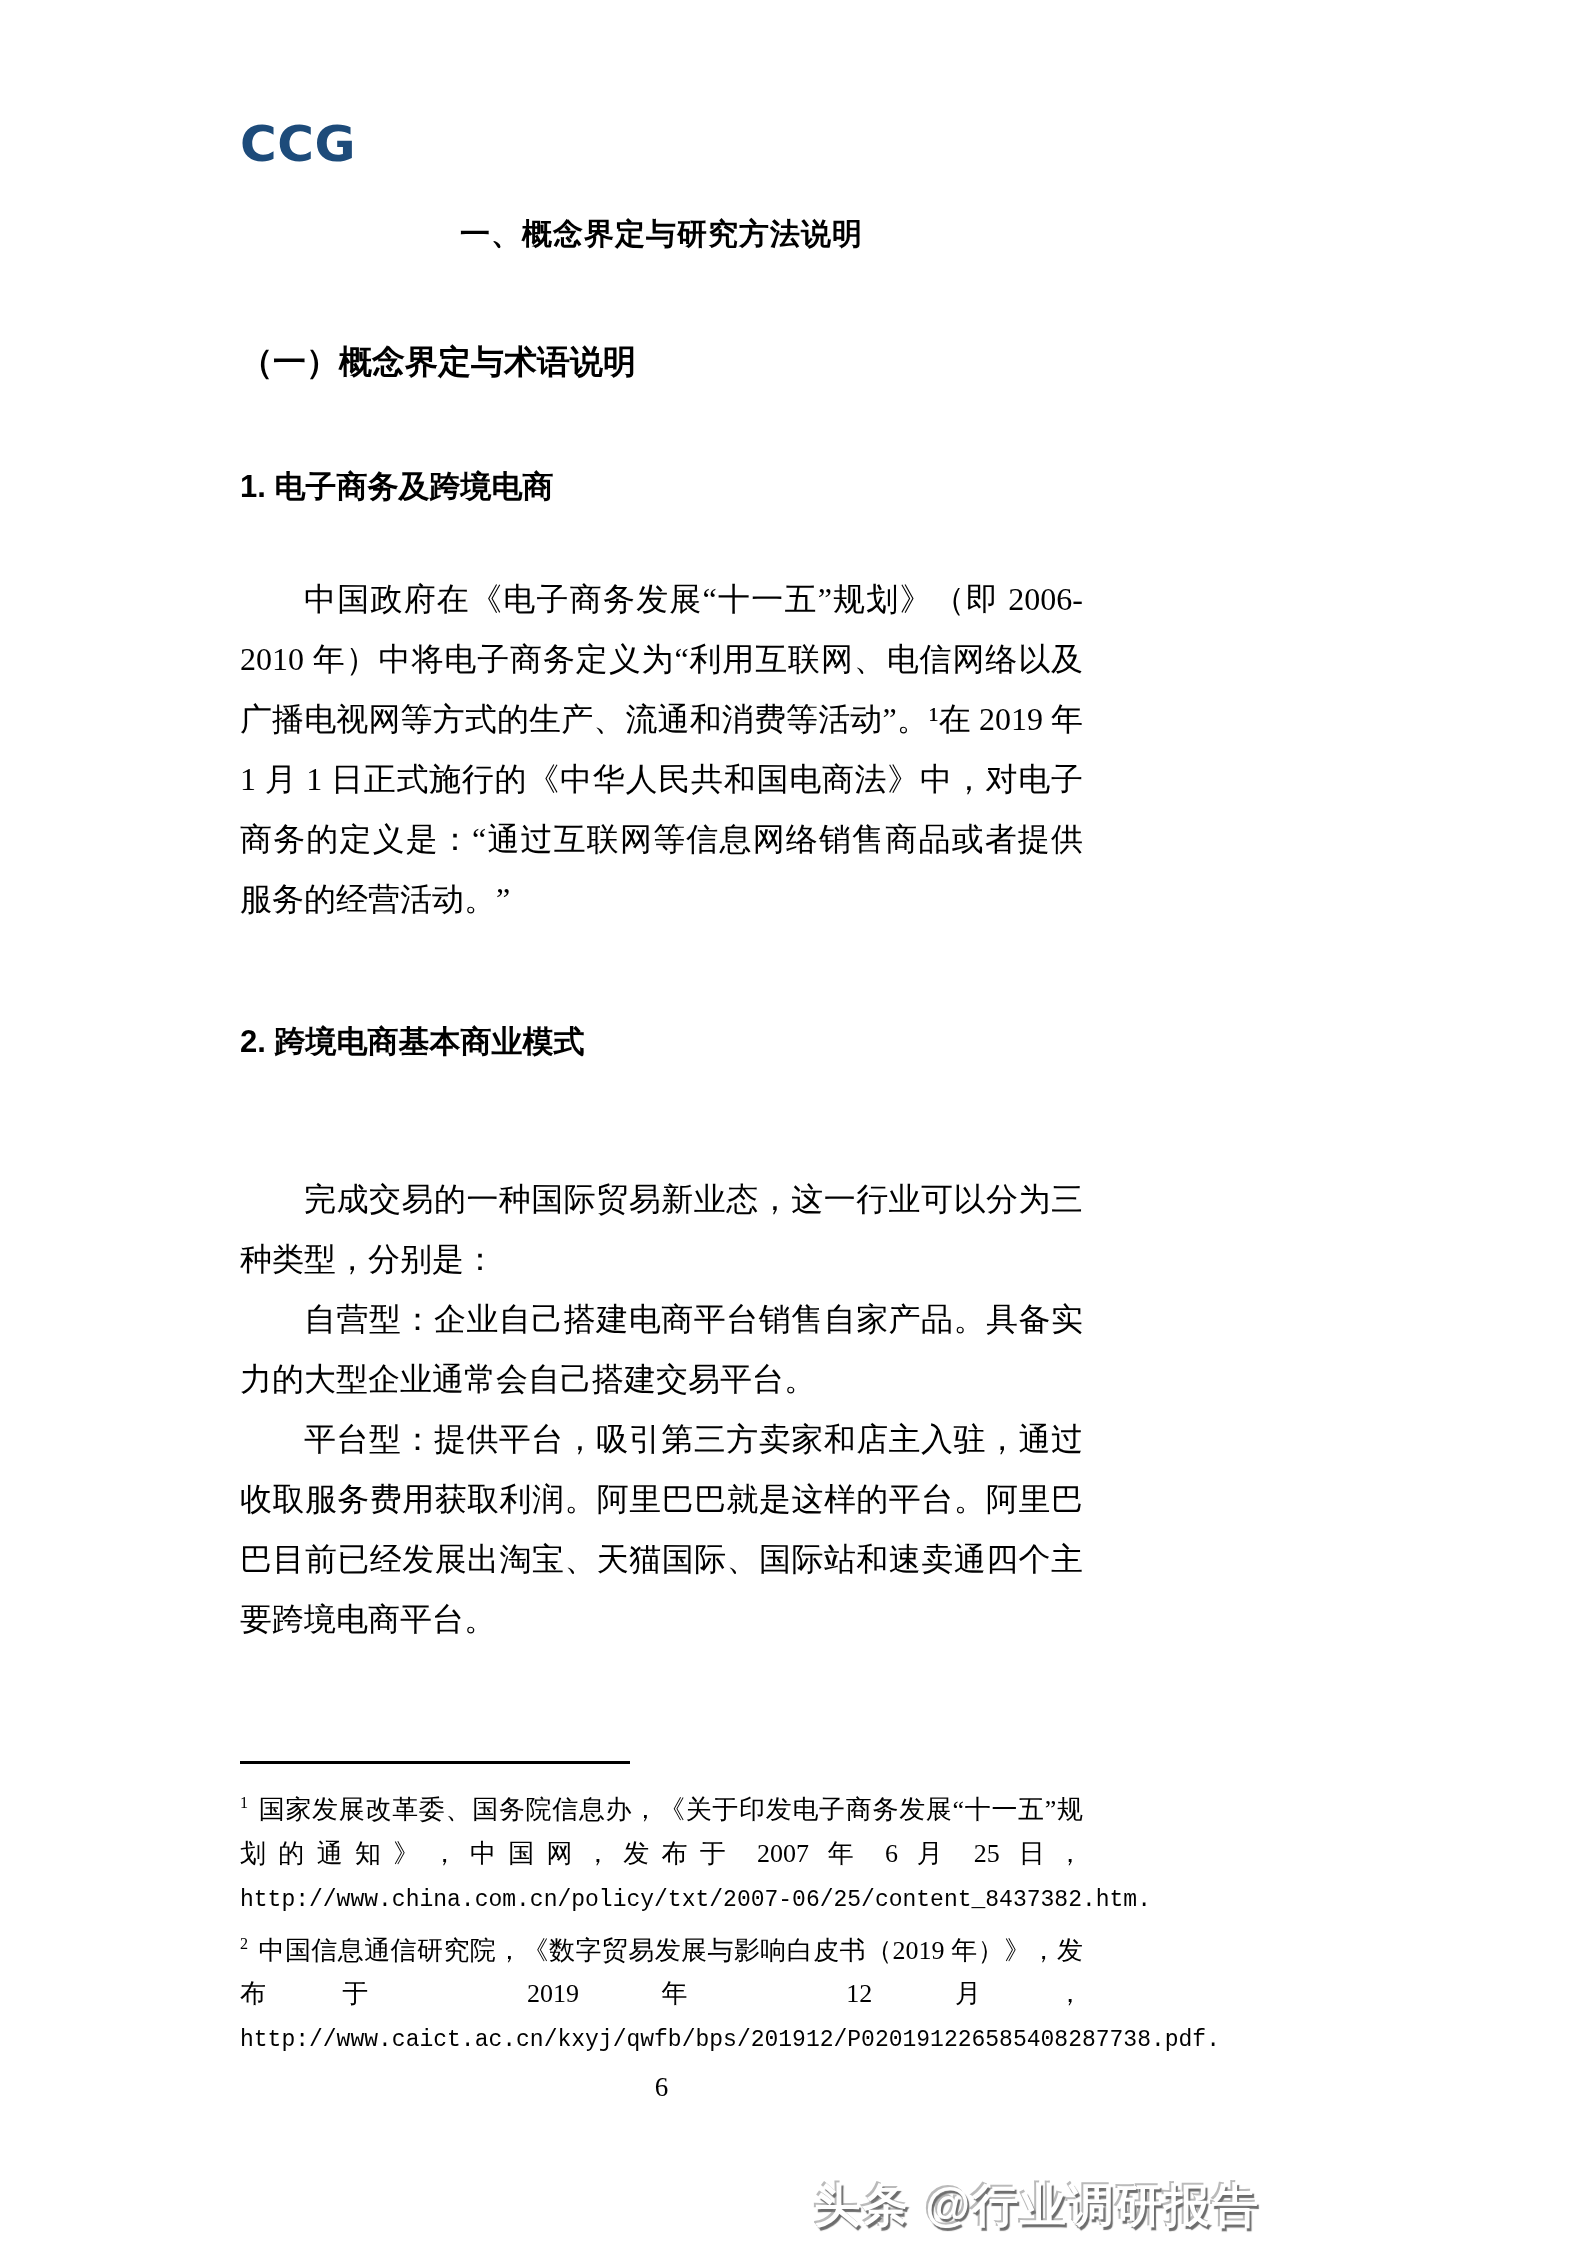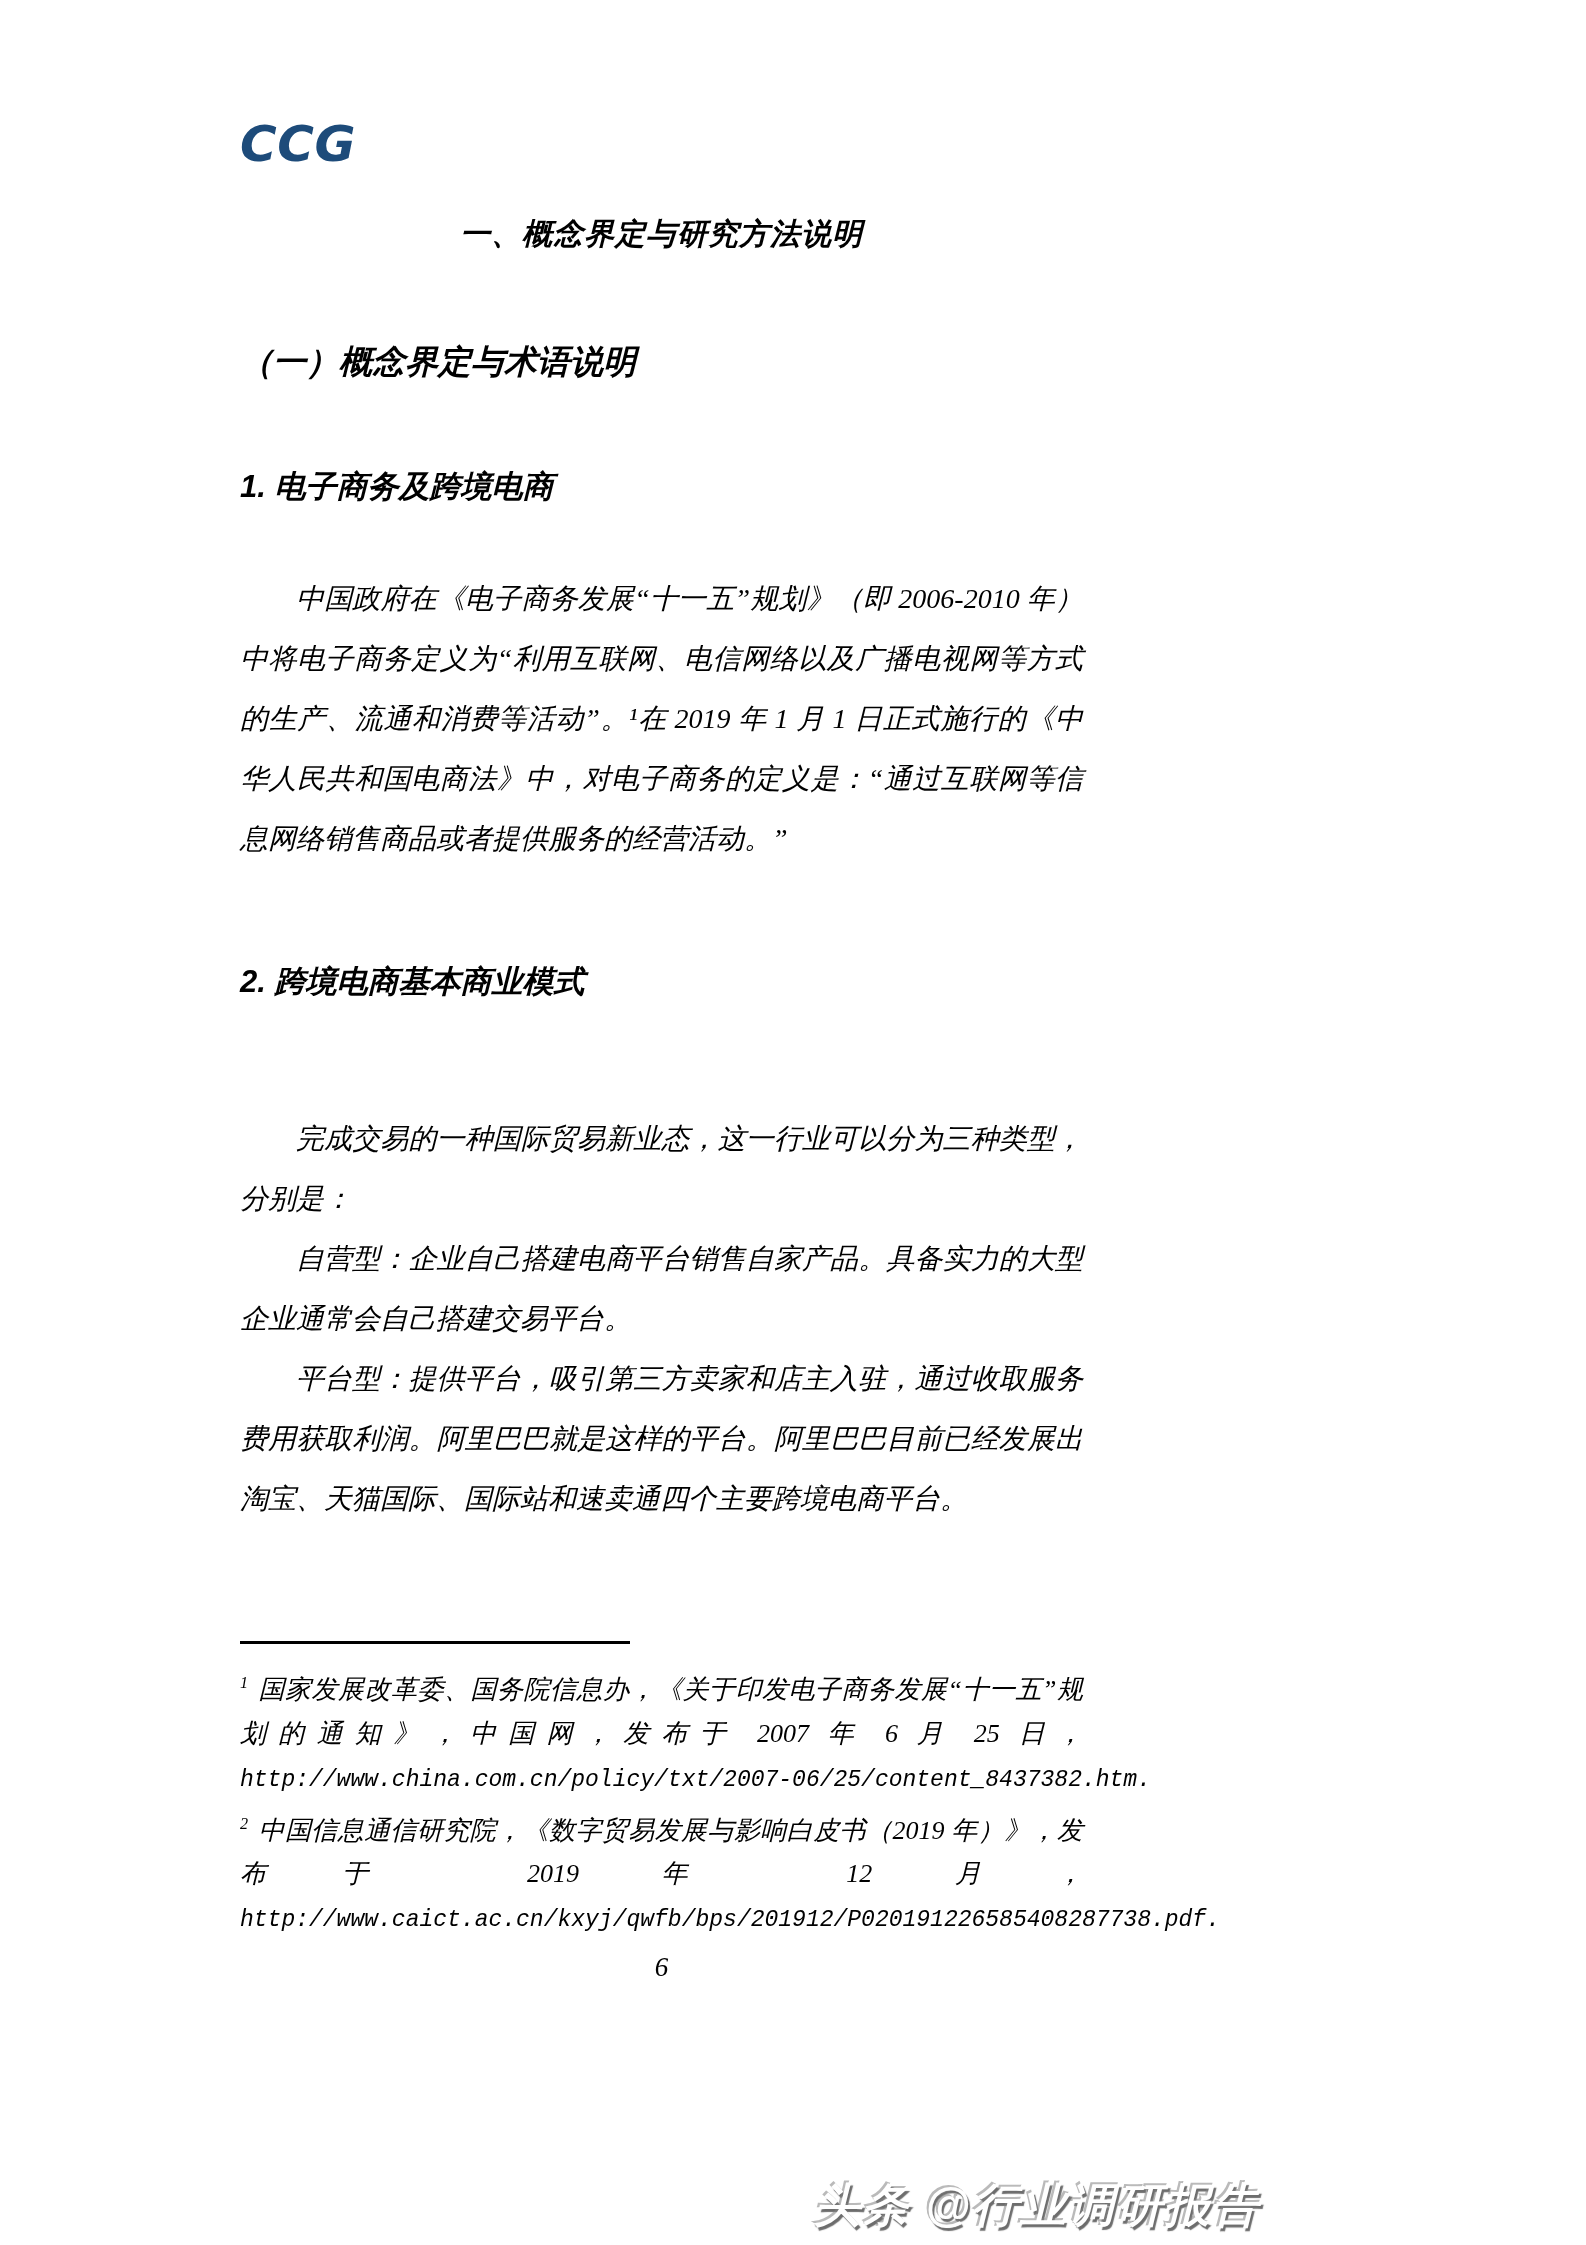--- a/index.html
+++ b/index.html
@@ -4,21 +4,20 @@
 <style>
   html, body { margin: 0; padding: 0; background: #ffffff; }
   .page {
     position: relative;
     width: 1304px;
     height: 2245px;
     background: #ffffff;
     overflow: hidden;
     font-family: "Liberation Serif", "DejaVu Serif", serif;
     color: #000000;
-    font-style: italic;
   }
   .content { padding: 0 221px 0 240px; }
 
   .logo {
     margin-top: 116px;
     font-family: "DejaVu Sans", "Liberation Sans", sans-serif;
     font-weight: 800;
     font-size: 50px;
     line-height: 56px;
     color: #1d4b7a;
@@ -47,21 +46,21 @@
     margin: 82px 0 0 0;
     font-family: "Liberation Sans", "DejaVu Sans", sans-serif;
     font-weight: 700;
     font-size: 31px;
     line-height: 42px;
   }
   .sub-heading.second { margin-top: 92px; }
 
   .body-p {
     margin: 0;
-    font-size: 28px;
+    font-size: 32px;
     line-height: 60px;
     text-align: justify;
     text-indent: 2em;
   }
   .body-p.p-first  { margin-top: 61px; }
   .body-p.p-second { margin-top: 18px; }
   .body-p.p-third  { margin-top: 106px; }
 
   .footnotes { margin-top: 112px; }
   .fn-sep {

